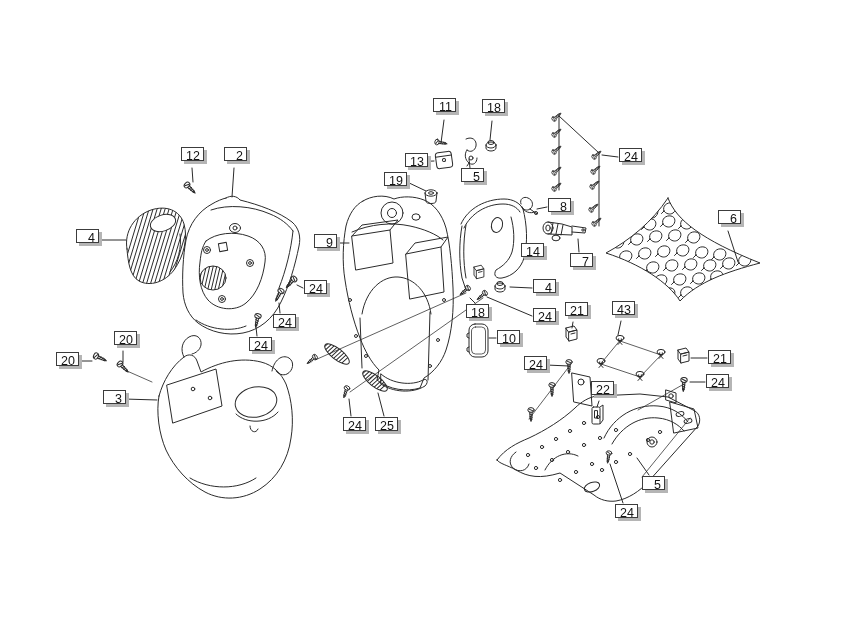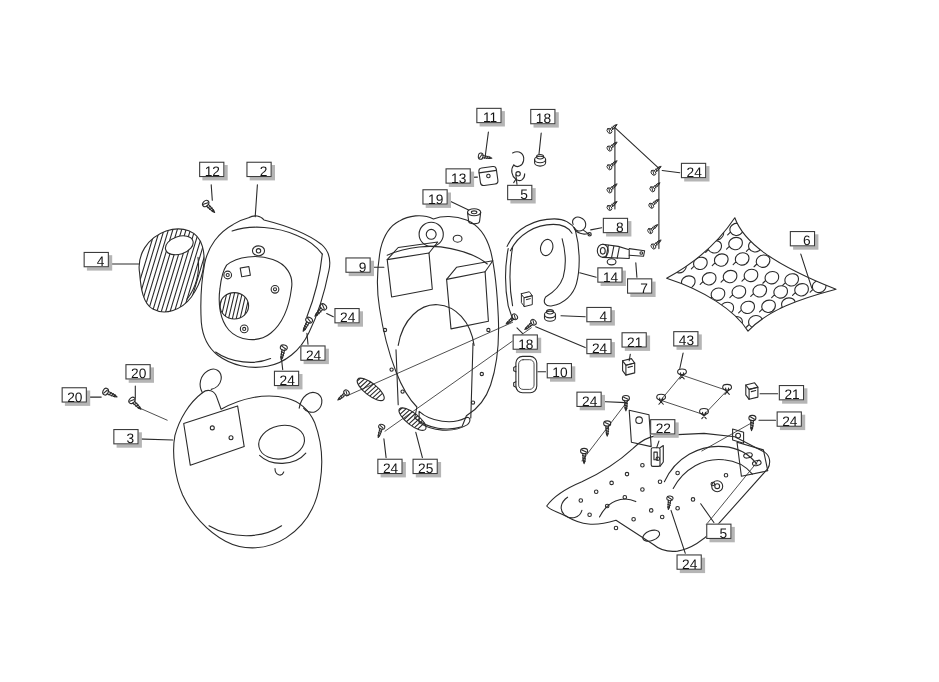--- a/index.html
+++ b/index.html
@@ -430,21 +430,21 @@
       <div class="plabel" style="left: 181px; top: 147px;">12</div>
       <div class="plabel" style="left: 224px; top: 147px;">2</div>
       <div class="plabel" style="left: 619px; top: 148px;">24</div>
       <div class="plabel" style="left: 405px; top: 153px;">13</div>
       <div class="plabel" style="left: 461px; top: 168px;">5</div>
       <div class="plabel" style="left: 384px; top: 172px;">19</div>
       <div class="plabel" style="left: 548px; top: 198px;">8</div>
       <div class="plabel" style="left: 718px; top: 210px;">6</div>
       <div class="plabel" style="left: 76px; top: 229px;">4</div>
       <div class="plabel" style="left: 314px; top: 234px;">9</div>
-      <div class="plabel" style="left: 543px; top: 243px;">14</div>
+      <div class="plabel" style="left: 521px; top: 243px;">14</div>
       <div class="plabel" style="left: 570px; top: 253px;">7</div>
       <div class="plabel" style="left: 533px; top: 279px;">4</div>
       <div class="plabel" style="left: 304px; top: 280px;">24</div>
       <div class="plabel" style="left: 612px; top: 301px;">43</div>
       <div class="plabel" style="left: 565px; top: 302px;">21</div>
       <div class="plabel" style="left: 466px; top: 304px;">18</div>
       <div class="plabel" style="left: 533px; top: 308px;">24</div>
       <div class="plabel" style="left: 273px; top: 314px;">24</div>
       <div class="plabel" style="left: 497px; top: 330px;">10</div>
       <div class="plabel" style="left: 114px; top: 331px;">20</div>

